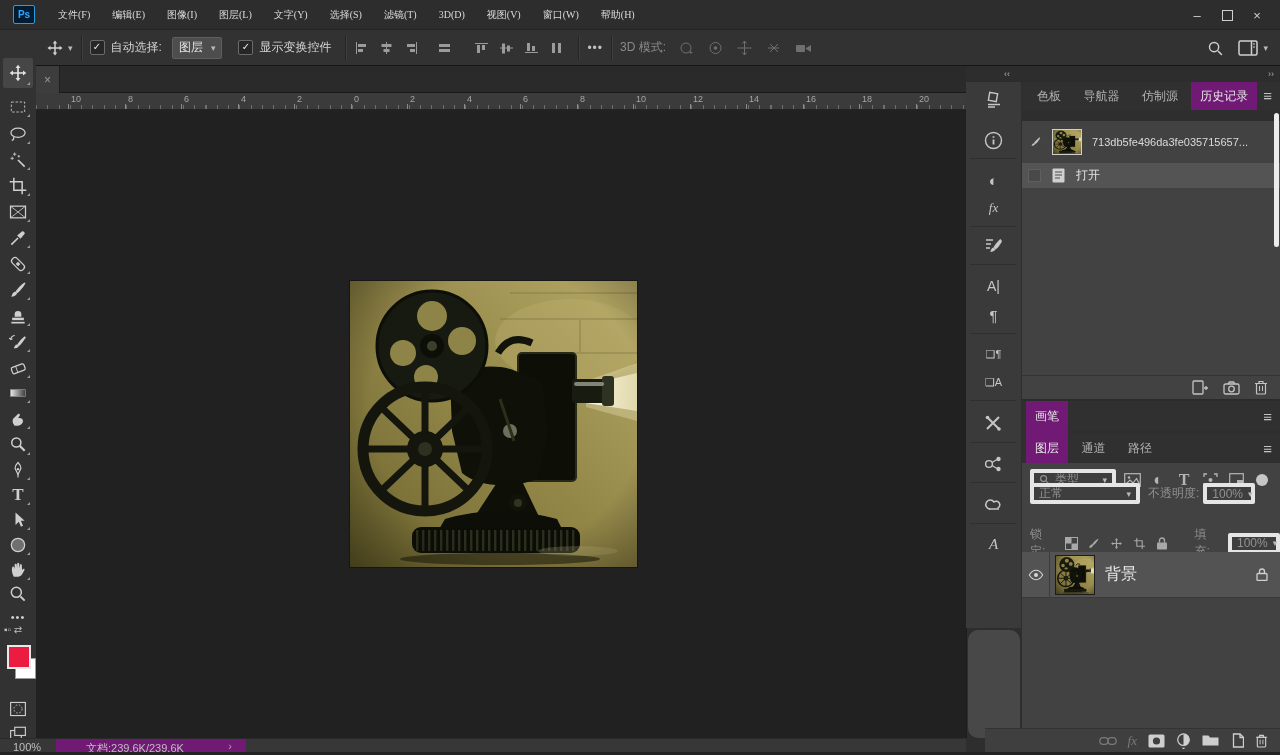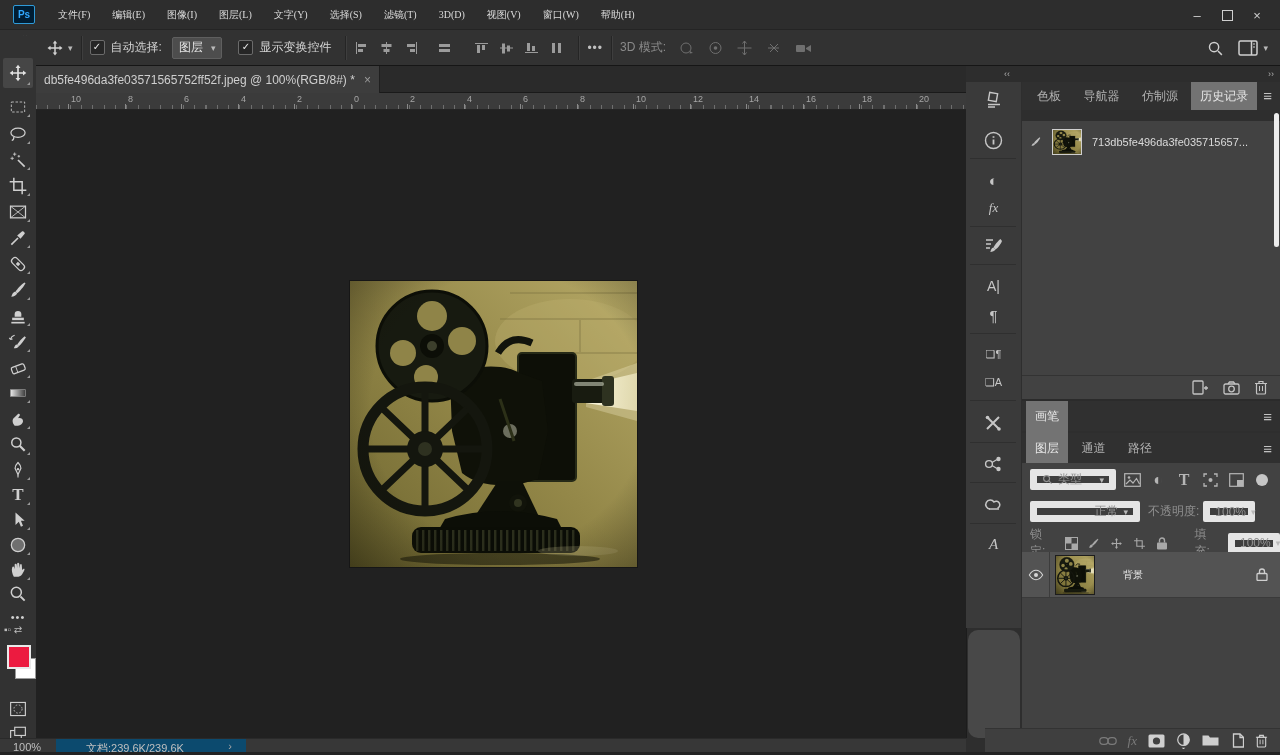--- a/index.html
+++ b/index.html
@@ -56,62 +56,62 @@
         align-items:center;justify-content:center;color:#cfcfcf;}
   .tool.sel{background:#464646;border-radius:2px;height:30px;}
   .tool .fly::after{content:"";position:absolute;right:3px;bottom:3px;border-left:3px solid transparent;
         border-bottom:3px solid #9a9a9a;}
   .fgswatch{position:absolute;left:7px;top:609px;width:20px;height:20px;border:2px solid #e9e9e9;z-index:2;}
   .bgswatch{position:absolute;left:15px;top:622px;width:19px;height:19px;background:#fff;border:1px solid #9a9a9a;z-index:1;}
   .minicolors{position:absolute;left:4px;top:588px;color:#bdbdbd;font-size:10px;}
   
   .statusbar{position:absolute;left:0;top:738px;width:966px;height:17px;background:#373737;border-top:1px solid #2a2a2a;box-sizing:border-box;}
   .statusbar .zoomtxt{position:absolute;left:13px;top:2px;font-size:11px;color:#bfbfbf;}
-  .docseg{position:absolute;left:56px;top:0;width:190px;height:16px;background:#0c4a6e;}
+  .docseg{position:absolute;left:56px;top:0;width:190px;height:16px;background:#701a75;}
   .docseg .t{position:absolute;left:30px;top:2px;font-size:11px;color:#bfbfbf;}
   .docseg .c{position:absolute;right:14px;top:1px;font-size:11px;color:#a8a8a8;}
   .bottomedge{position:absolute;left:0;top:752px;width:1280px;height:3px;background:#232323;}
   
   .vdivider{position:absolute;left:966px;top:66px;width:1px;height:672px;background:#1c1c1c;}
   .dockhead{position:absolute;left:966px;top:66px;width:314px;height:16px;background:#2d2d2d;color:#b0b0b0;font-size:9px;}
   .icondock{position:absolute;left:966px;top:82px;width:56px;height:546px;background:#3a3a3a;border-right:1px solid #2e2e2e;box-sizing:border-box;}
   .dock-ic{position:absolute;left:50%;transform:translateX(-50%);width:26px;height:24px;display:flex;
            align-items:center;justify-content:center;color:#c6c6c6;font-size:15px;}
   .dock-sep{position:absolute;left:4px;width:46px;height:1px;background:#2f2f2f;}
   .dockblob{position:absolute;left:968px;top:630px;width:52px;height:108px;background:#484848;border-radius:10px;}
   .panelcol{position:absolute;left:1022px;top:82px;width:258px;}
   .ptabbar{position:relative;height:28px;background:#303030;}
   .ptab{display:inline-block;height:28px;line-height:28px;padding:0 9px;font-size:12px;color:#b2b2b2;}
-  .ptab.active{background:#737373;color:#e6e6e6;}
+  .ptab.active{background:#701a75;color:#e6e6e6;}
   .hamb{position:absolute;right:8px;top:5px;color:#c2c2c2;font-size:15px;}
   .histbody{position:absolute;left:1022px;top:121px;width:258px;height:265px;background:#424242;}
   .snaprow{position:absolute;left:0;top:3px;width:258px;height:36px;display:flex;align-items:center;}
   .snapname{font-size:11px;color:#dadada;white-space:nowrap;overflow:hidden;max-width:160px;}
   .histrow{position:absolute;left:0;width:258px;height:25px;display:flex;align-items:center;font-size:12px;color:#e4e4e4;}
   .histrow.sel{background:#545454;}
   .histrow .gut{width:24px;display:flex;justify-content:center;}
   .histchk{width:11px;height:11px;border:1px solid #5f5f5f;background:#494949;}
   .histrow.undone{color:#8f8f8f;font-style:italic;}
   .histscroll{position:absolute;left:1274px;top:113px;width:5px;height:134px;background:#ececec;border-radius:3px;}
   .histfoot{position:absolute;left:1022px;top:375px;width:258px;height:24px;background:#424242;border-top:1px solid #333;
             display:flex;justify-content:flex-end;align-items:center;gap:14px;padding-right:12px;box-sizing:border-box;color:#c4c4c4;}
   .gapstrip{position:absolute;left:1022px;width:258px;background:#2b2b2b;}
   .brushbar{position:absolute;left:1022px;top:401px;width:258px;height:30px;background:#303030;}
   .laytabs{position:absolute;left:1022px;top:433px;width:258px;height:30px;background:#303030;}
   .layctrl{position:absolute;left:1022px;top:463px;width:258px;height:89px;background:#424242;}
-  .combo{height:21px;background:#3e3e3e;border:7px solid #e5e5e5;border-radius:2px;display:flex;align-items:center;
+  .combo{height:21px;background:#3e3e3e;border:4px solid #e5e5e5;border-radius:2px;display:flex;align-items:center;
          padding:0 5px;gap:5px;font-size:12px;color:#929292;box-sizing:border-box;}
   .ctl-label{font-size:12px;color:#8f8f8f;}
   .fico{color:#b5b5b5;display:flex;align-items:center;justify-content:center;width:20px;height:20px;}
   .layerlist{position:absolute;left:1022px;top:552px;width:258px;height:176px;background:#424242;}
   .layerrow{position:absolute;left:0;top:0;width:258px;height:46px;background:#535353;border-bottom:1px solid #3a3a3a;
             display:flex;align-items:center;box-sizing:border-box;}
   .eyecol{width:28px;height:100%;display:flex;align-items:center;justify-content:center;border-right:1px solid #3c3c3c;box-sizing:border-box;color:#d6d6d6;}
   .lthumb{width:38px;height:38px;margin-left:5px;border:1px solid #1d1d1d;overflow:hidden;background:#000;}
-  .lname{font-size:10px;color:#e8e8e8;margin-left:28px;flex:1;}
+  .lname{font-size:16px;color:#e8e8e8;margin-left:10px;flex:1;}
   .laylock{margin-right:12px;color:#cfcfcf;}
   .layfoot{position:absolute;left:985px;top:728px;width:295px;height:24px;background:#3f3f3f;border-top:1px solid #333;
            display:flex;justify-content:flex-end;align-items:center;gap:11px;padding-right:12px;box-sizing:border-box;}
   .lfic{color:#c8c8c8;display:flex;align-items:center;}
   .lfic.dim{color:#7a7a7a;}
   .histthumb{width:28px;height:24px;border:1px solid #cfcfcf;margin:0 10px 0 4px;overflow:hidden;background:#000;}
   .togglecirc{width:12px;height:12px;border-radius:50%;background:#c6c6c6;}
 </style>
 </head>
 <body>
@@ -305,21 +305,20 @@
         <rect x="1" y="1" width="18" height="14" rx="1.5" fill="none" stroke="#d0d0d0" stroke-width="1.5"></rect>
         <path d="M13.5 1v14" stroke="#d0d0d0" stroke-width="1.5"></path>
         <path d="M15 4h2M15 7h2" stroke="#d0d0d0"></path>
       </svg>
     <span class="chev">▾</span>
   </span>
 </div>
 
 <div class="tabbar">
   <div class="doctab">
-    <span class="ttl">db5fe496da3fe03571565752ff52f.jpeg @ 100%(RGB/8#) *</span>
     <span class="tabx">×</span>
   </div>
 </div>
 <div class="ruler">
   <span class="rnum" style="left:35px">10</span>
   <span class="rnum" style="left:92px">8</span>
   <span class="rnum" style="left:148px">6</span>
   <span class="rnum" style="left:205px">4</span>
   <span class="rnum" style="left:261px">2</span>
   <span class="rnum" style="left:318px">0</span>
@@ -616,20 +615,32 @@
           <path d="M10 14 C7.5 14 7 16.5 6 18.5 C8.5 18.5 11 18 12 16 Z" fill="#c0c0c0"></path>
         </svg>
     </span>
     <span class="histthumb">
       <svg width="28" height="24" viewBox="0 0 287 286" preserveAspectRatio="none">
           <use href="#projector"></use>
         </svg>
     </span>
     <span class="snapname">713db5fe496da3fe035715657...</span>
   </div>
+  <div class="histrow sel" style="top:42px">
+    <span class="gut">
+        <span class="histchk"></span>
+      </span>
+    <span style="width:24px;display:flex;justify-content:center">
+      <svg class="ic" width="13" height="15" viewBox="0 0 13 15">
+          <rect x="0.5" y="0.5" width="12" height="14" rx="1" fill="#cfcfcf"></rect>
+          <path d="M3 4h7M3 7h7M3 10h5" stroke="#4a4a4a"></path>
+        </svg>
+    </span>
+    <span style="margin-left:6px">打开</span>
+  </div>
 </div>
 <div class="histscroll"></div>
 <div class="histfoot">
   <span>
     <svg class="ic" width="17" height="15" viewBox="0 0 17 15">
         <rect x="1" y="1" width="10" height="13" rx="1" fill="none" stroke="#c4c4c4" stroke-width="1.3"></rect>
         <path d="M12 8h4M14 6v4" stroke="#c4c4c4" stroke-width="1.3"></path>
       </svg>
     </span>
   <span>
@@ -692,21 +703,21 @@
       </span>
     <span class="fico">
       <svg class="ic" width="15" height="14" viewBox="0 0 15 14">
           <rect x="0.7" y="0.7" width="13.6" height="12.6" fill="none" stroke="#b5b5b5" stroke-width="1.2"></rect>
           <rect x="8" y="7" width="6" height="6" fill="#b5b5b5"></rect>
         </svg>
       </span>
     <span class="togglecirc" style="margin-left:4px"></span>
   </div>
 
-  <div style="position:absolute;left:8px;top:38px;display:flex;align-items:center;text-align:right;">
+  <div style="position:absolute;left:8px;top:20px;display:flex;align-items:center;">
     <span class="combo" style="width:110px">
       <span style="flex:1">正常</span>
       <span class="chev">▾</span>
     </span>
     <span class="ctl-label" style="margin-left:8px">不透明度:</span>
     <span class="combo" style="width:52px;margin-left:4px">
       <span style="flex:1">100%</span>
       <span class="chev">▾</span>
     </span>
   </div>

